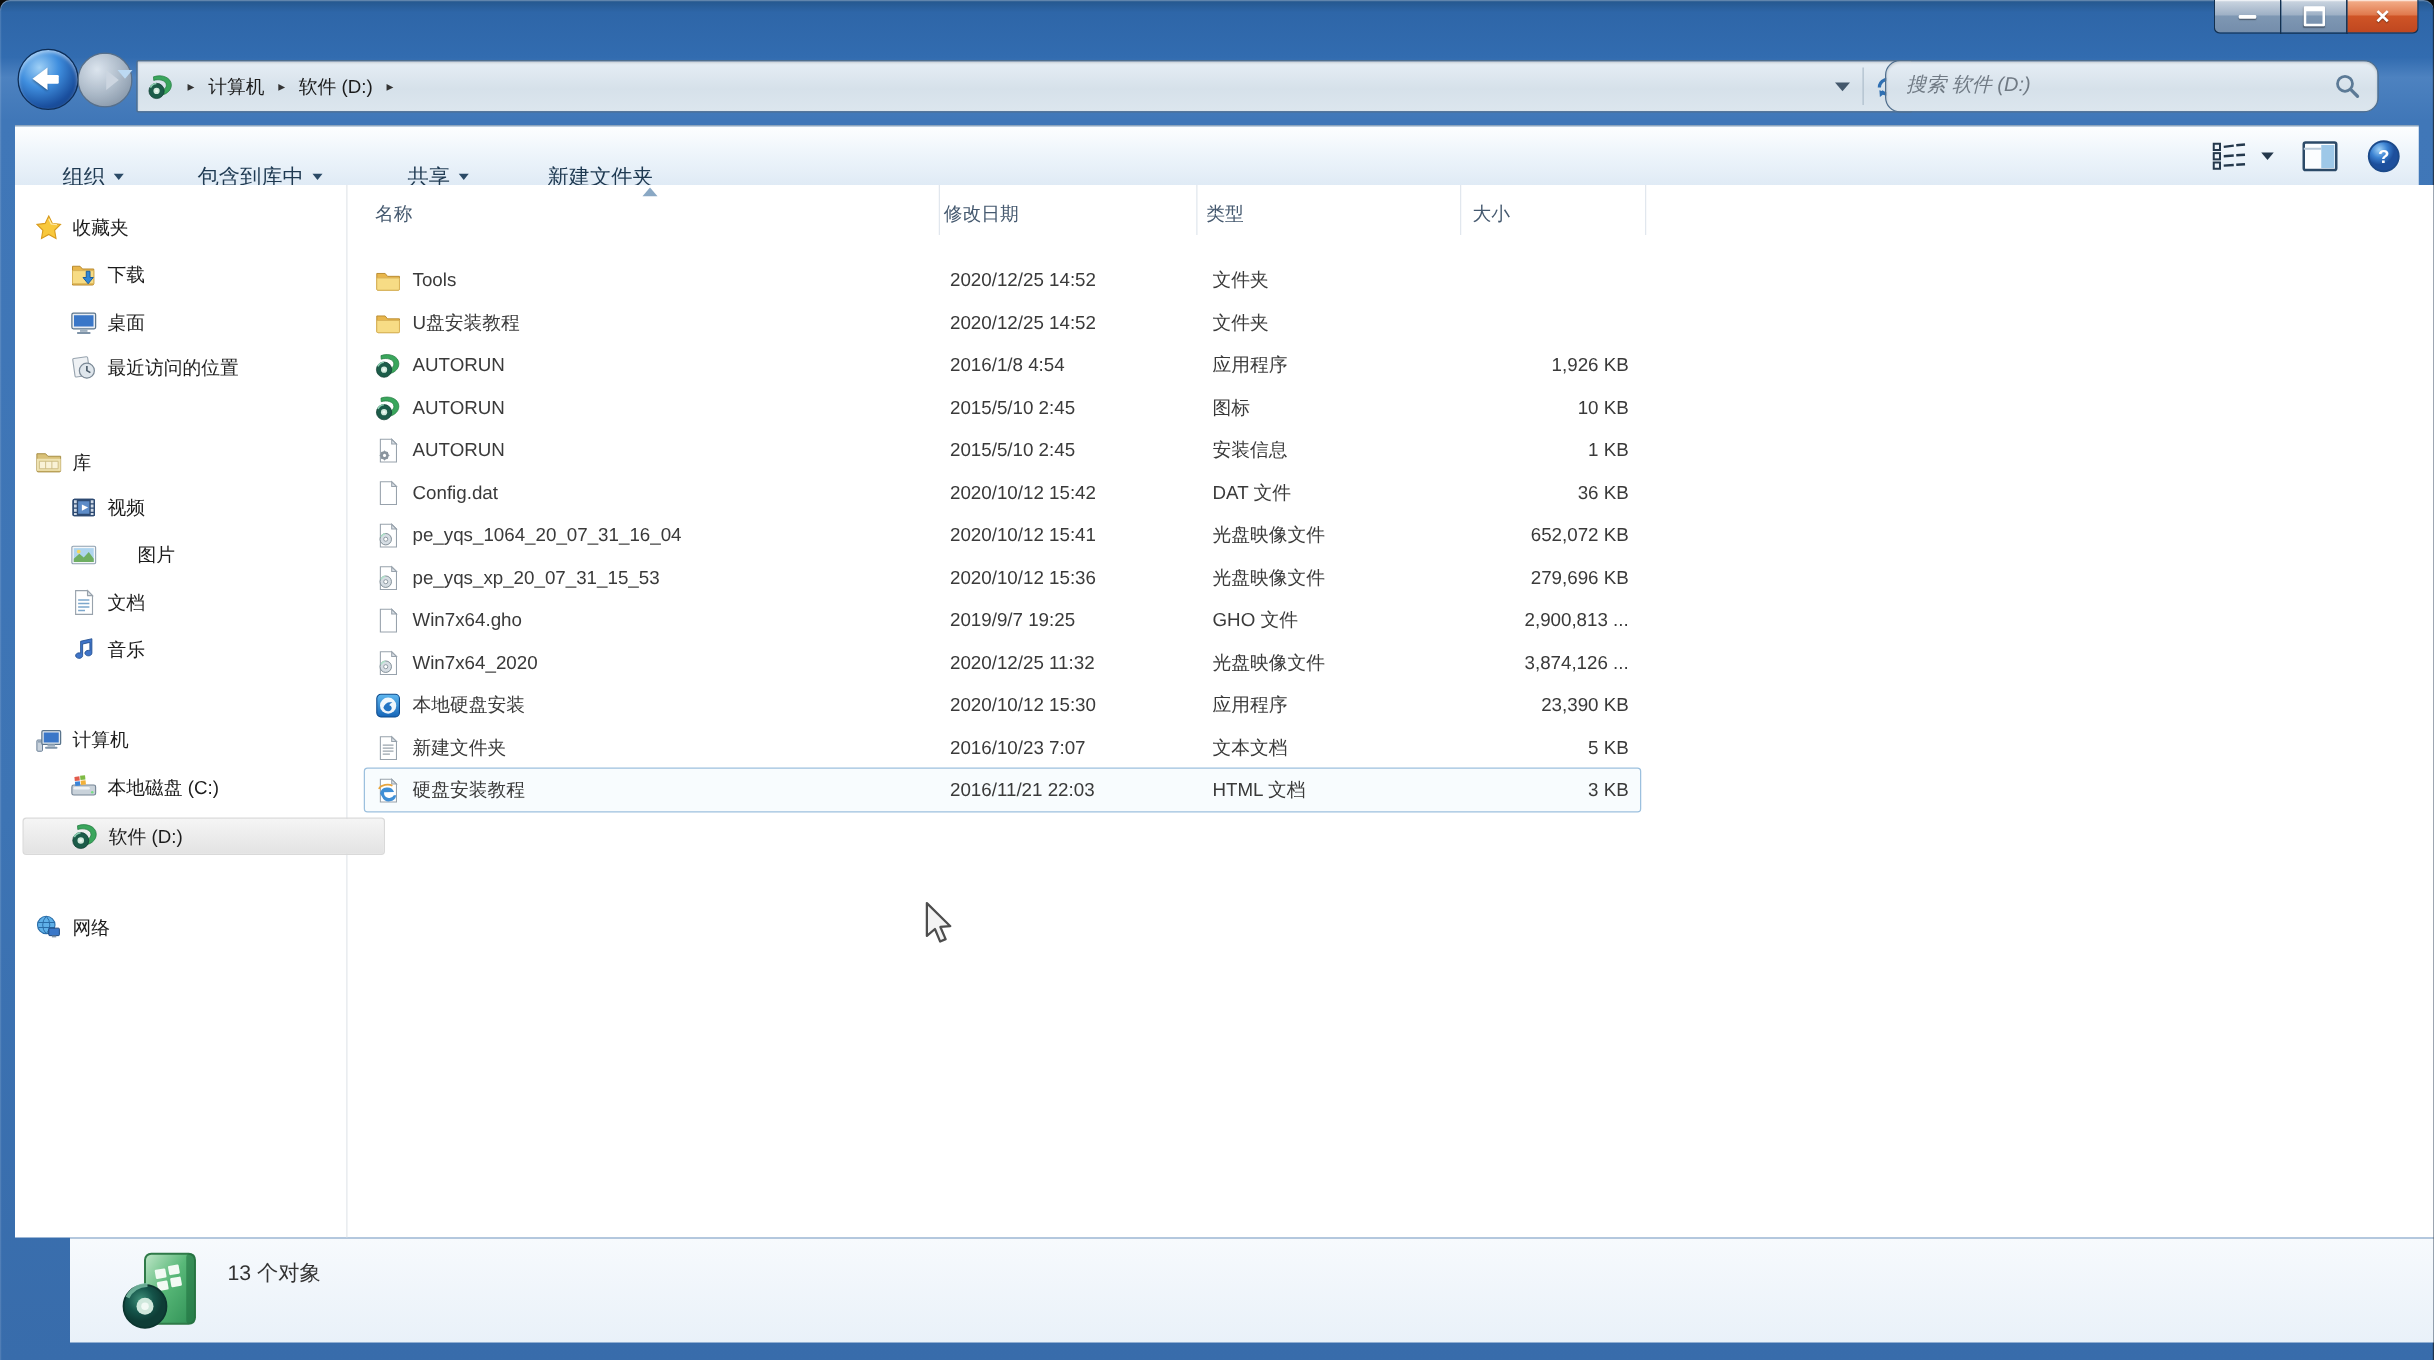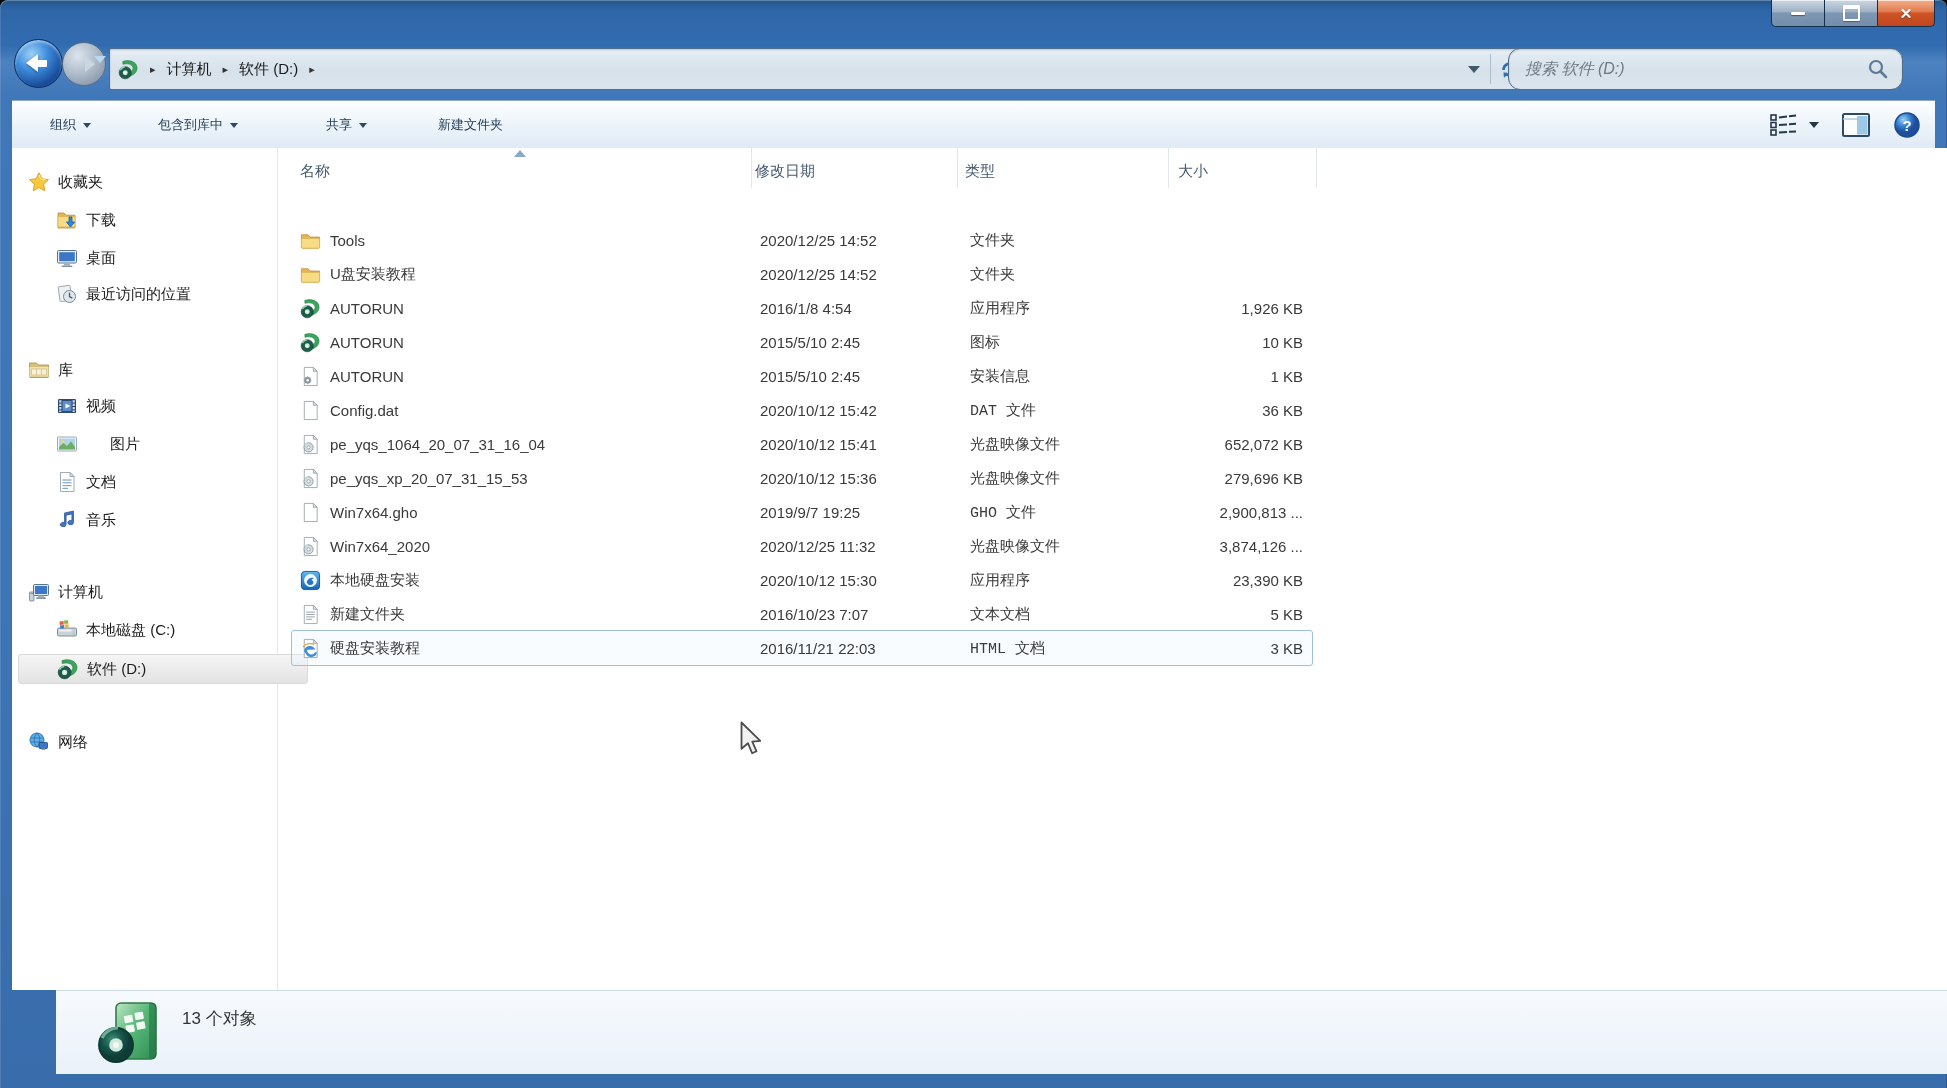--- a/index.html
+++ b/index.html
@@ -50,42 +50,42 @@
   .searchbox{position:absolute;left:1508px;top:48px;width:393px;height:40px;border-radius:12px;
             background:linear-gradient(180deg,#e6eef5 0%,#d6e1ea 55%,#dce6ee 100%);
             border:1px solid #4f6e8d;box-shadow:inset 0 1px 2px rgba(0,0,0,.18);display:flex;align-items:center;}
   .searchbox input{flex:1;border:none;background:transparent;outline:none;margin-left:14px;
             font-family:"Liberation Sans",sans-serif;font-size:16px;color:#333;}
   .searchbox input::placeholder{font-style:italic;color:#707a84;}
   
   .toolbar{position:absolute;left:12px;top:100px;width:1923px;height:48px;
             background:linear-gradient(180deg,#fdfeff 0%,#eef5fb 45%,#dfeaf5 100%);
             border-top:1px solid #8fa6bd;border-bottom:1px solid #c0cdd9;}
-  .tbtn{position:absolute;top:0;height:100%;display:flex;align-items:center;gap:7px;
-            color:#1f3a52;font-size:13px;padding:0 8px;cursor:default;}
+  .tbtn{position:absolute;top:16px;height:100%;display:flex;align-items:center;gap:7px;
+            color:#1f3a52;font-size:17px;padding:0 8px;cursor:default;}
   .tbtn .caret{width:0;height:0;border:4px solid transparent;border-top:5px solid #2b4a66;margin-top:4px;}
   .tb-right{position:absolute;right:14px;top:0;height:100%;display:flex;align-items:center;gap:22px;}
   .views-caret{width:0;height:0;border:5px solid transparent;border-top:6px solid #24384c;margin-top:5px;margin-left:-12px;}
   
   .content{position:absolute;left:12px;top:148px;width:1923px;height:842px;background:#fff;padding-left:16px;}
   .sidebar{position:absolute;left:0;top:0;width:265px;height:100%;border-right:1px solid #e4e8ec;}
   .side-item{position:absolute;height:28px;display:flex;align-items:center;gap:8px;font-size:15px;color:#1c1c1c;width:256px;}
   .side-item .lab{white-space:nowrap;}
   .side-item.sel{background:linear-gradient(180deg,#f5f5f5,#e3e3e3);border:1px solid #d9d9d9;border-radius:3px;}
   
   .list{position:absolute;left:266px;top:0;right:0;height:100%;}
   .colhead{position:absolute;font-size:15px;color:#45596f;top:14px;cursor:default;}
   .colsep{position:absolute;top:0;width:1px;height:40px;background:#e1e7ee;}
   .sortarrow{position:absolute;left:236px;top:2px;width:0;height:0;border:6px solid transparent;border-bottom:7px solid #8aa8c4;border-top:none;}
   .rows{position:absolute;left:14px;top:59px;width:1020px;}
-  .frow{position:absolute;left:0;width:1020px;height:34px;margin-top:16px;}
+  .frow{position:absolute;left:0;width:1020px;height:34px;}
   .frow .cell{position:absolute;top:0;height:34px;display:flex;align-items:center;font-size:15px;color:#3a3a3a;white-space:nowrap;}
   .c-name{left:8px;gap:9px;}
   .c-date{left:468px;}
-  .c-type{left:678px;font-family:Liberation Mono, monospace;}
+  .c-type{left:678px;}
   .c-size{left:820px;width:191px;justify-content:flex-end;}
   .frow.focused{outline:1px solid #9cc0de;background:rgba(235,245,252,.35);border-radius:2px;}
   .ficon{display:inline-flex;width:21px;height:21px;align-items:center;justify-content:center;flex:0 0 auto;}
   .ficon svg{width:21px;height:21px;}
   .side-item .ficon,.side-item .ficon svg{width:22px;height:22px;}
   
   .details{position:absolute;left:12px;top:990px;width:1923px;height:83px;
            background:linear-gradient(180deg,#f7fafd 0%,#e9f1f9 100%);border-top:1px solid #ccd9e6;margin-left:44px;}
   .bigicon{position:absolute;left:40px;top:5px;width:68px;height:72px;}
   .bigicon svg{width:68px;height:72px;}

